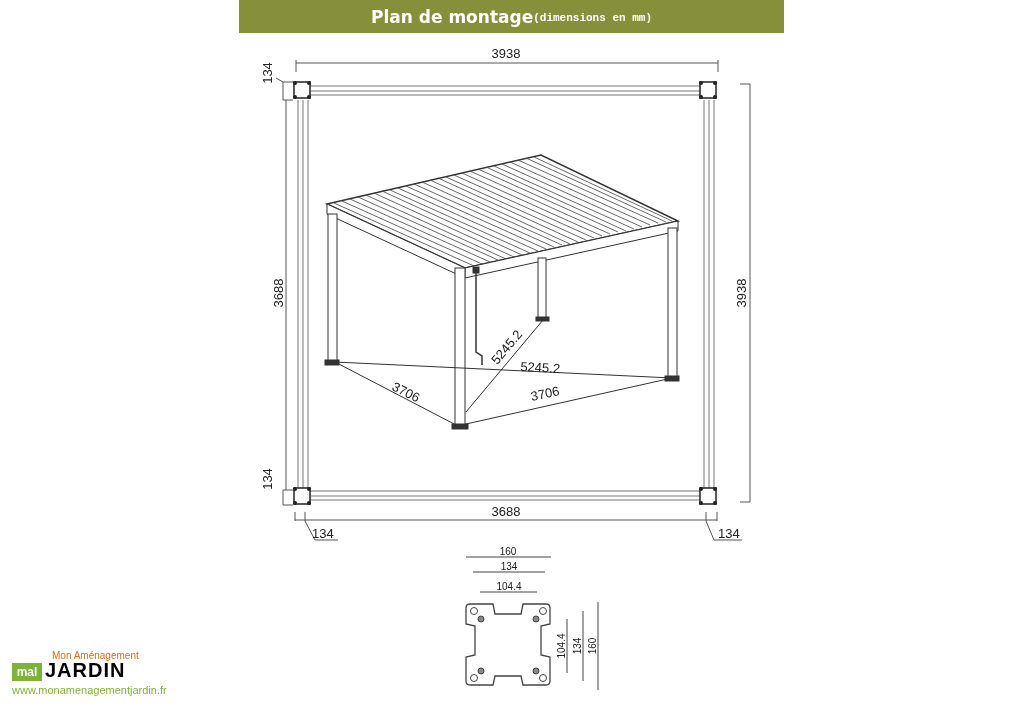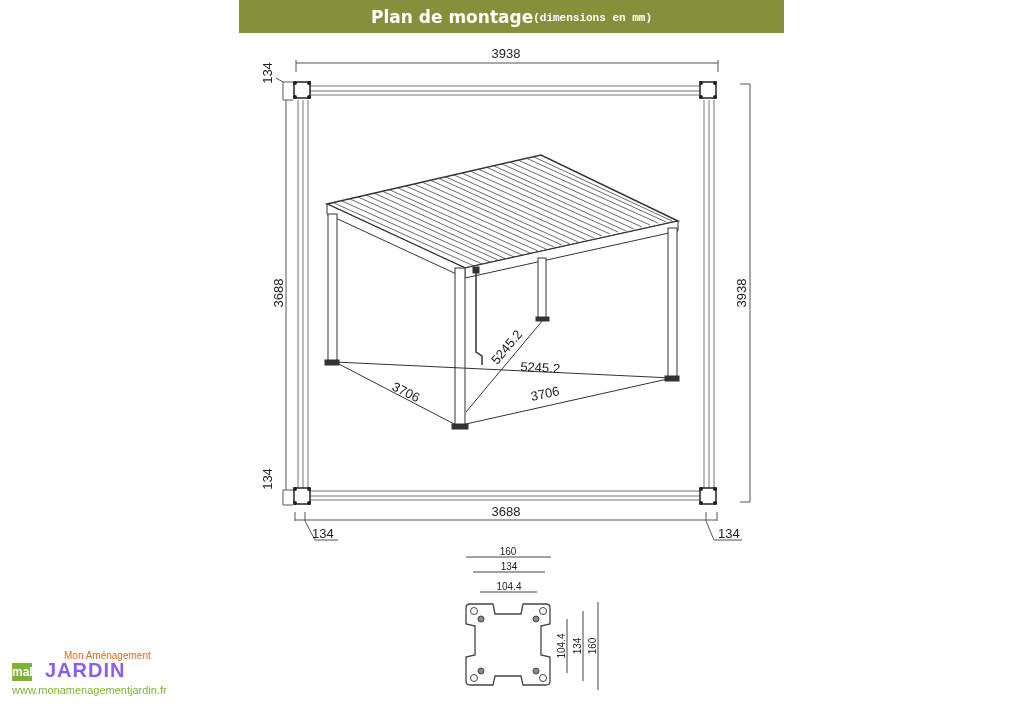--- a/index.html
+++ b/index.html
@@ -5,23 +5,23 @@
   html, body { margin:0; padding:0; background:#ffffff; }
   body { width:1024px; height:705px; position:relative; overflow:hidden; font-family:"Liberation Sans", sans-serif; }
   .title-bar { position:absolute; left:239px; top:0; width:545px; height:33px; background:#86903a; color:#fff;
     display:flex; align-items:center; justify-content:center; }
   .title-main { font-family:"DejaVu Sans", sans-serif; font-weight:bold; font-size:17px; }
   .title-sub { font-family:Liberation Mono, monospace; font-weight:bold; font-size:11px; margin-top:3px; }
   svg { position:absolute; left:0; top:0; }
   .dim { font-family:"Liberation Sans", sans-serif; font-size:13px; fill:#222; }
   .dim-sm { font-family:"Liberation Sans", sans-serif; font-size:10px; fill:#222; }
   .logo { position:absolute; left:10px; top:650px; width:125px; height:48px; }
-  .logo-top { position:absolute; left:54px; top:0; font-size:10px; color:#e06a1a; white-space:nowrap; font-family:"Liberation Sans", sans-serif; }
-  .logo-mark { position:absolute; left:2px; top:13px; width:20px; height:18px; background:#7db435; color:#fff; font-size:12px; font-weight:bold; text-align:center; line-height:18px; font-family:"Liberation Sans", sans-serif; }
-  .logo-jardin { position:absolute; left:35px; top:9px; font-size:20px; font-weight:bold; color:#8b5cf6; letter-spacing:1px; font-family:"Liberation Sans", sans-serif; }
+  .logo-top { position:absolute; left:42px; top:0; font-size:10px; color:#e06a1a; white-space:nowrap; font-family:"Liberation Sans", sans-serif; }
+  .logo-mark { position:absolute; left:2px; top:13px; width:30px; height:18px; background:#7db435; color:#fff; font-size:12px; font-weight:bold; text-align:center; line-height:18px; font-family:"Liberation Sans", sans-serif; }
+  .logo-jardin { position:absolute; left:35px; top:9px; font-size:20px; font-weight:bold; color:#000000; letter-spacing:1px; font-family:"Liberation Sans", sans-serif; }
   .logo-url { position:absolute; left:2px; top:34px; font-size:11px; color:#7db435; white-space:nowrap; font-family:"Liberation Sans", sans-serif; }
 </style>
 </head>
 <body>
 
 <div class="title-bar">
   <span class="title-main">Plan de montage</span>
   <span class="title-sub">(dimensions en mm)</span>
 </div>
 

